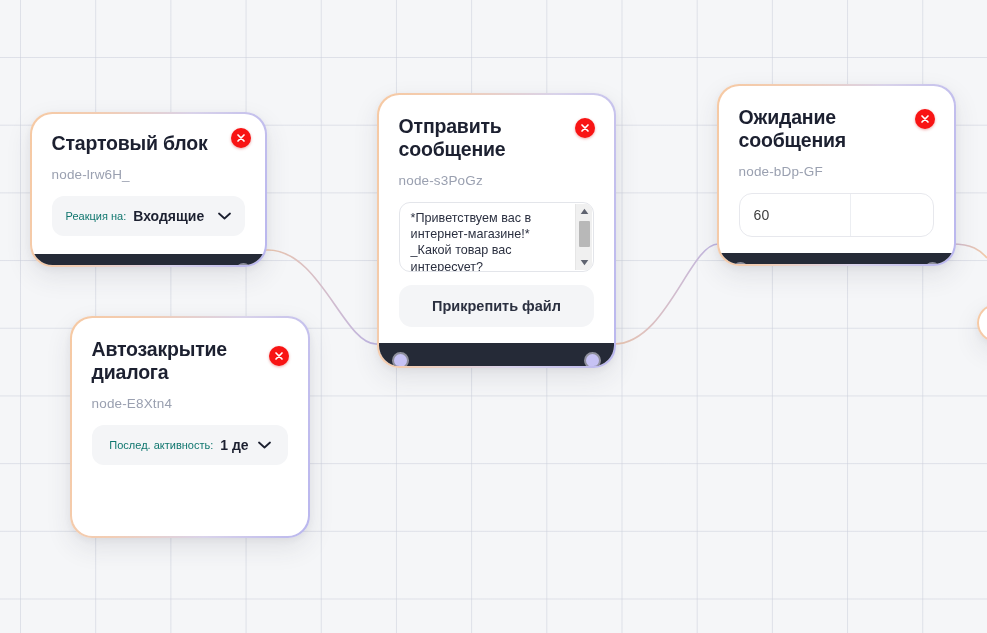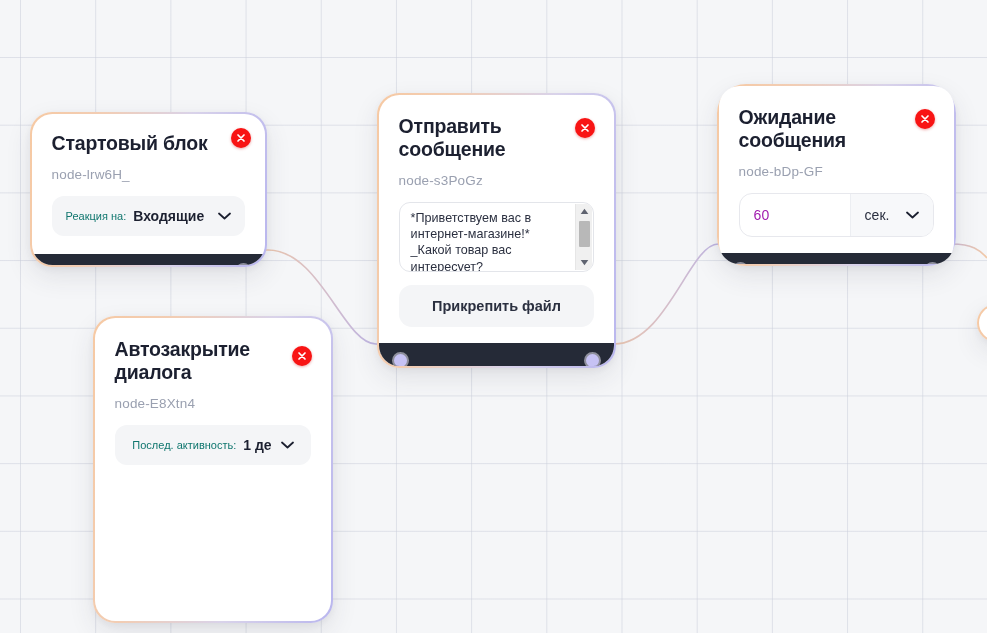--- a/index.html
+++ b/index.html
@@ -211,22 +211,22 @@
     font-size: 13.5px;
     color: #a7acb9;
     cursor: text;
   }
 
   .field-gap { margin-top: 13px; }
 
   
   #node-start      { left: 30px;  top: 112px; width: 237px; height: 155px; }
   #node-send       { left: 377px; top: 93px;  width: 239px; height: 275px; }
-  #node-wait       { left: 717px; top: 84px;  width: 239px; height: 182px; border-radius: 29px; }
-  #node-autoclose  { left: 70px;  top: 316px; width: 240px; height: 307px; margin-left: 23px; }
+  #node-wait       { left: 717px; top: 84px;  width: 239px; height: 182px; }
+  #node-autoclose  { left: 70px;  top: 316px; width: 240px; height: 222px; }
   #node-offscreen  {
     left: 977px; top: 304px; width: 120px; height: 38px;
     border-radius: 20px;
   }
   #node-offscreen .node-inner { border-radius: 18.5px; }
 
   #node-start .node-body      { padding-bottom: 18px; }
   #node-send  .node-body      { padding-top: 20px; }
   #node-wait  .node-body      { padding-top: 20px; }
   #node-autoclose .node-body  { padding-top: 20px; padding-bottom: 12px; }
@@ -239,21 +239,21 @@
     border-radius: 13px;
     overflow: hidden;
     background: #fff;
   }
   .combo .num {
     flex: 0 0 96px;
     display: flex;
     align-items: center;
     padding-left: 14px;
     font-size: 14px;
-    color: #a21caf;
+    color: #404040;
     border-right: 1px solid #eceef2;
     cursor: text;
     text-align: right;
   }
   .combo .unit {
     flex: 1 1 auto;
     background: #f7f8fa;
     display: flex;
     align-items: center;
     padding: 0 14px;
@@ -360,26 +360,20 @@
         <button class="close-btn" style="top:23px; right:19px;">
           <svg width="10" height="10" viewBox="0 0 10 10" aria-hidden="true">
             <path d="M2 2 L8 8 M8 2 L2 8" stroke="#ffffff" stroke-width="1.7" stroke-linecap="round"></path>
           </svg>
         </button>
         <div class="node-title">Ожидание сообщения</div>
         <div class="node-id">node-bDp-GF</div>
 
         <div class="combo">
           <div class="num">60</div>
-          <div class="unit">
-            <span>сек.</span>
-            <svg class="chev" width="13" height="8" viewBox="0 0 13 8">
-              <path d="M1 1.5 L6.5 6.5 L12 1.5" fill="none" stroke="#1c2030" stroke-width="1.8" stroke-linecap="round" stroke-linejoin="round"></path>
-            </svg>
-          </div>
         </div>
       </div>
       <div class="node-footer">
         <div class="handle left"></div>
         <div class="handle right"></div>
       </div>
     </div>
   </div>
 
   <div class="node" id="node-autoclose">

